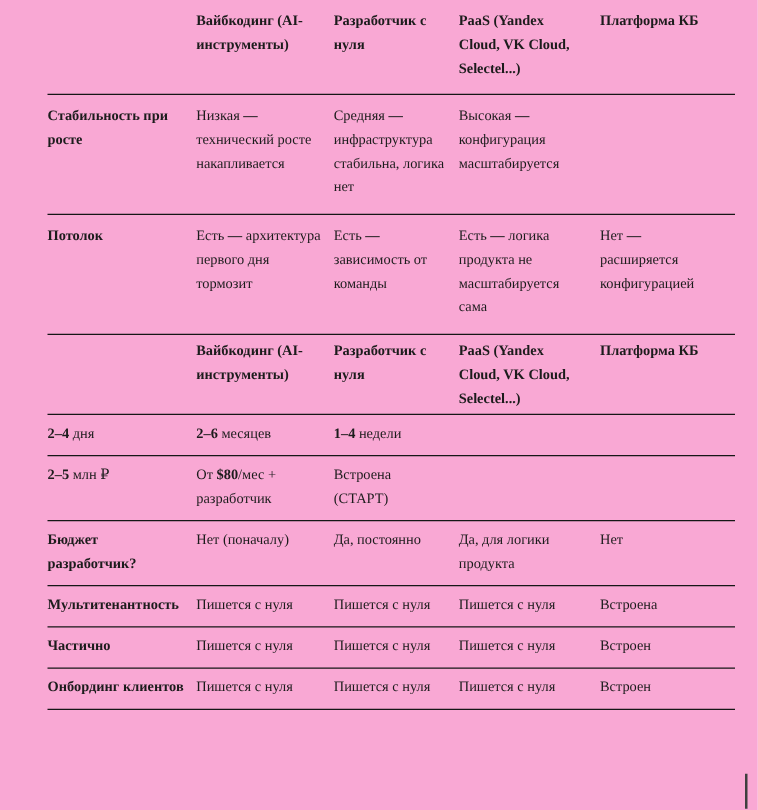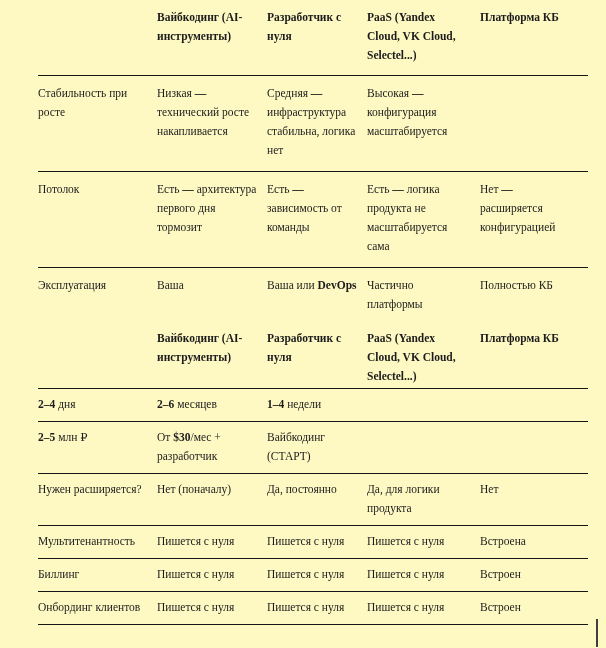--- a/index.html
+++ b/index.html
@@ -1,34 +1,34 @@
 <!DOCTYPE html>
 <html><head>
 <meta charset="utf-8">
 <style>
   html,body{margin:0;padding:0;}
   body{
     width:606px;height:648px;background:#ffffff;
     font-family:"Liberation Serif","DejaVu Serif",serif;
     color:#1c1c1c;
   }
-  .sheet{position:relative;width:606px;height:648px;overflow:hidden;background:#fef9c3;}
+  .sheet{position:relative;width:606px;height:648px;overflow:hidden;background:#f9a8d4;}
   .tbl{position:absolute;left:38px;top:4px;width:550px;}
   .row{display:grid;grid-template-columns:119px 110px 100px 113px 108px;}
   .bb{border-bottom:1.5px solid #161616;}
   .cell{
     font-size:11.5px;line-height:19px;
     padding:8px 10px 11px 0;
     word-wrap:break-word;
   }
   .cell b{font-weight:bold;}
   .head .cell{font-weight:bold;padding:4px 10px 10px 0;}
   .head2 .cell{font-weight:bold;padding:4px 10px 2px 0;}
   .s2 .cell{padding:6px 10px 7px 0;}
-  .label{font-weight:normal;}
+  .label{font-weight:bold;}
   .head .label,.head2 .label{font-weight:normal;}
   .caret{
     position:absolute;left:596px;top:619px;width:2px;height:28px;
     background:#3f3f3f;
   }
 </style>
 </head>
 <body>
 
 <div class="sheet">
@@ -50,66 +50,59 @@
     </div>
 
     <div class="row bb">
       <div class="cell label">Потолок</div>
       <div class="cell"><span>Есть </span><b>—</b><span> архитектура первого дня тормозит</span></div>
       <div class="cell"><span>Есть </span><b>—</b><span> зависимость от команды</span></div>
       <div class="cell"><span>Есть </span><b>—</b><span> логика продукта не масштабируется сама</span></div>
       <div class="cell"><span>Нет </span><b>—</b><span> расширяется конфигурацией</span></div>
     </div>
 
-    <div class="row">
-      <div class="cell label">Эксплуатация</div>
-      <div class="cell"><span>Ваша</span></div>
-      <div class="cell"><span>Ваша или </span><b>DevOps</b></div>
-      <div class="cell"><span>Частично платформы</span></div>
-      <div class="cell"><span>Полностью КБ</span></div>
-    </div>
 
     <div class="row head2 bb">
       <div class="cell label"></div>
       <div class="cell">Вайбкодинг (AI-инструменты)</div>
       <div class="cell">Разработчик с нуля</div>
       <div class="cell">PaaS (Yandex Cloud, VK Cloud, Selectel...)</div>
       <div class="cell">Платформа КБ</div>
     </div>
 
     <div class="row s2 bb">
       <div class="cell"><b>2–4</b><span> дня</span></div>
       <div class="cell"><b>2–6</b><span> месяцев</span></div>
       <div class="cell"><b>1–4</b><span> недели</span></div>
     </div>
 
     <div class="row s2 bb">
       <div class="cell"><b>2–5</b><span> млн ₽</span></div>
-      <div class="cell"><span>От </span><b>$30</b><span>/мес + разработчик</span></div>
-      <div class="cell"><span>Вайбкодинг (СТАРТ)</span></div>
+      <div class="cell"><span>От </span><b>$80</b><span>/мес + разработчик</span></div>
+      <div class="cell"><span>Встроена (СТАРТ)</span></div>
     </div>
 
     <div class="row s2 bb">
-      <div class="cell label">Нужен расширяется?</div>
+      <div class="cell label">Бюджет разработчик?</div>
       <div class="cell"><span>Нет (поначалу)</span></div>
       <div class="cell"><span>Да, постоянно</span></div>
       <div class="cell"><span>Да, для логики продукта</span></div>
       <div class="cell"><span>Нет</span></div>
     </div>
 
     <div class="row s2 bb">
       <div class="cell label">Мультитенантность</div>
       <div class="cell"><span>Пишется с нуля</span></div>
       <div class="cell"><span>Пишется с нуля</span></div>
       <div class="cell"><span>Пишется с нуля</span></div>
       <div class="cell"><span>Встроена</span></div>
     </div>
 
     <div class="row s2 bb">
-      <div class="cell label">Биллинг</div>
+      <div class="cell label">Частично</div>
       <div class="cell"><span>Пишется с нуля</span></div>
       <div class="cell"><span>Пишется с нуля</span></div>
       <div class="cell"><span>Пишется с нуля</span></div>
       <div class="cell"><span>Встроен</span></div>
     </div>
 
     <div class="row s2 bb">
       <div class="cell label">Онбординг клиентов</div>
       <div class="cell"><span>Пишется с нуля</span></div>
       <div class="cell"><span>Пишется с нуля</span></div>

